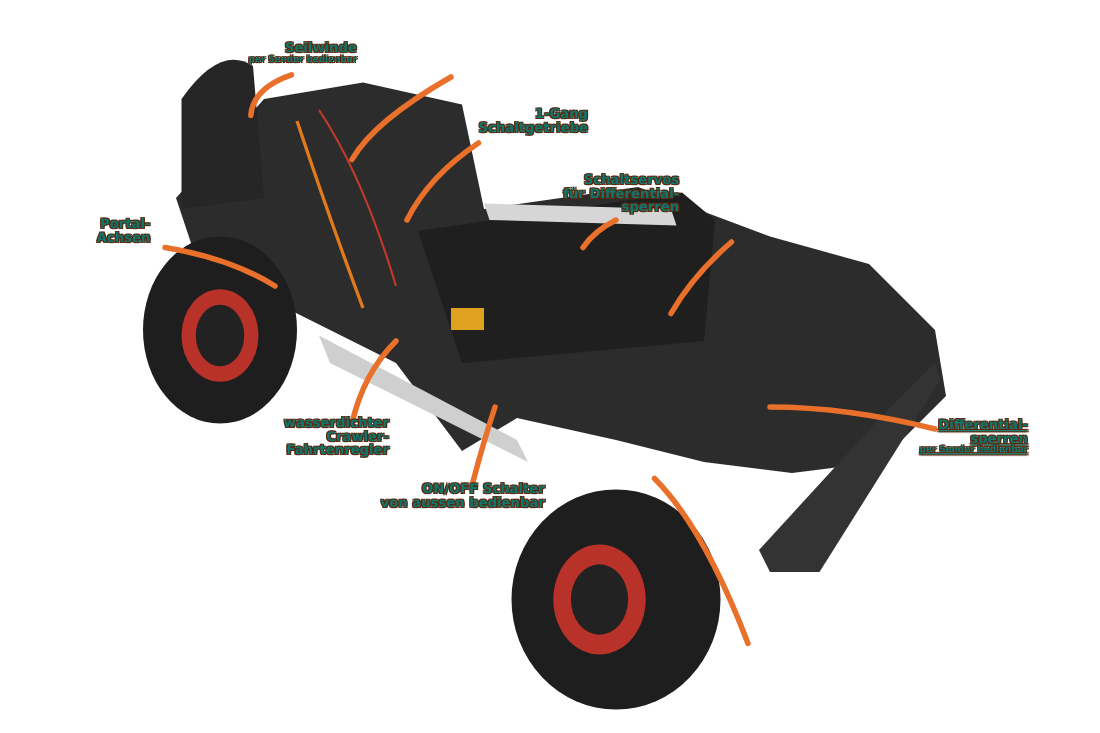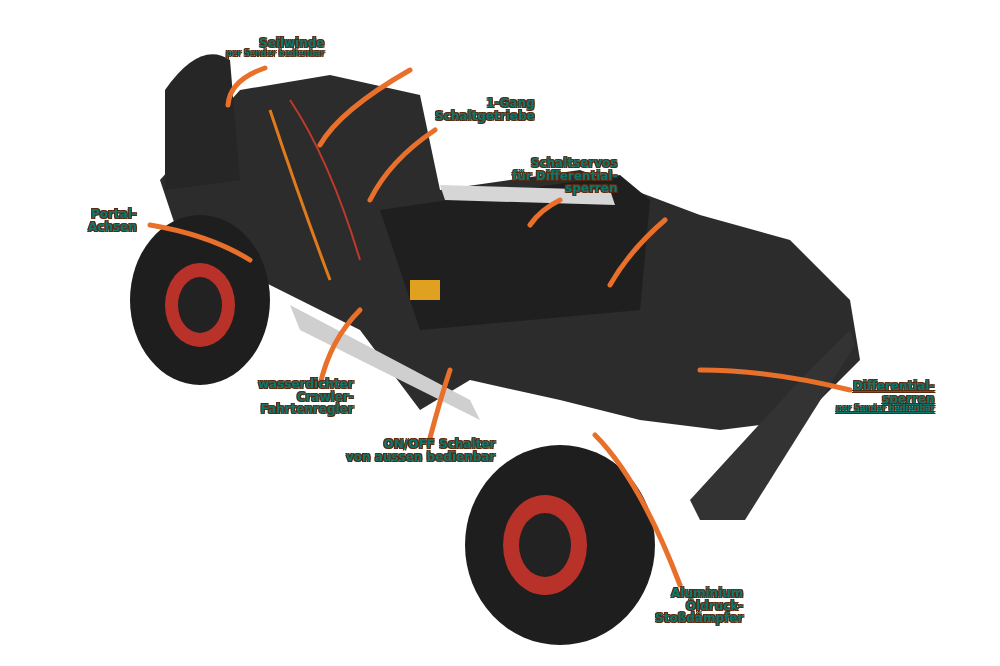--- a/index.html
+++ b/index.html
@@ -64,36 +64,31 @@
   </div>
   <div class="lbl" style="left:435px;top:97px;">
     <span class="main">1-Gang</span>
     <span class="main">Schaltgetriebe</span>
   </div>
   <div class="lbl" style="left:512px;top:157px;">
     <span class="main">Schaltservos</span>
     <span class="main">für Differential-</span>
     <span class="main">sperren</span>
   </div>
-  <div class="lbl" style="left:88px;top:208px;">
+  <div class="lbl" style="left:88px;top:197px;">
     <span class="main">Portal-</span>
     <span class="main">Achsen</span>
   </div>
   <div class="lbl" style="left:346px;top:438px;">
     <span class="main">ON/OFF Schalter</span>
     <span class="main">von aussen bedienbar</span>
   </div>
   <div class="lbl" style="left:258px;top:378px;">
     <span class="main">wasserdichter</span>
     <span class="main">Crawler-</span>
     <span class="main">Fahrtenregler</span>
   </div>
   <div class="lbl" style="left:836px;top:380px;text-decoration:underline;">
     <span class="main">Differential-</span>
     <span class="main">sperren</span>
     <span class="sub">per Sender bedienbar</span>
   </div>
-  <div class="lbl" style="left:655px;top:587px;">
-    <span class="main">Aluminium</span>
-    <span class="main">Öldruck-</span>
-    <span class="main">Stoßdämpfer</span>
-  </div>
 </div>
 
 </body></html>

